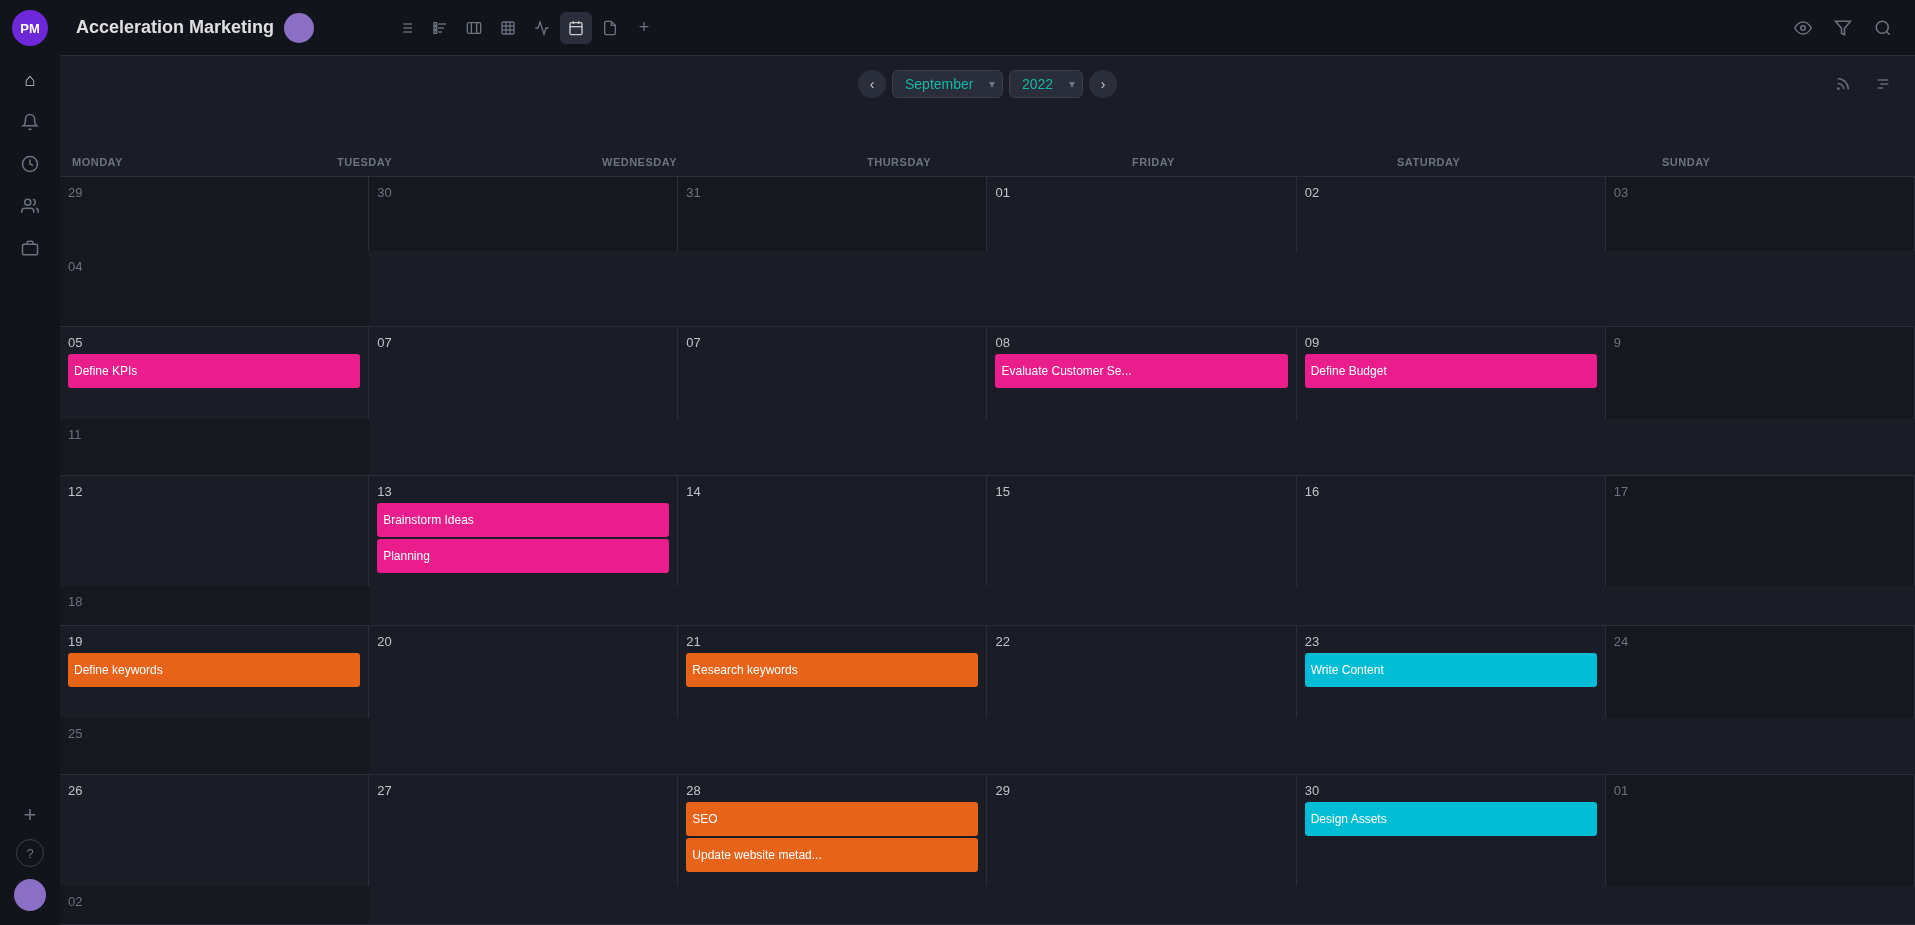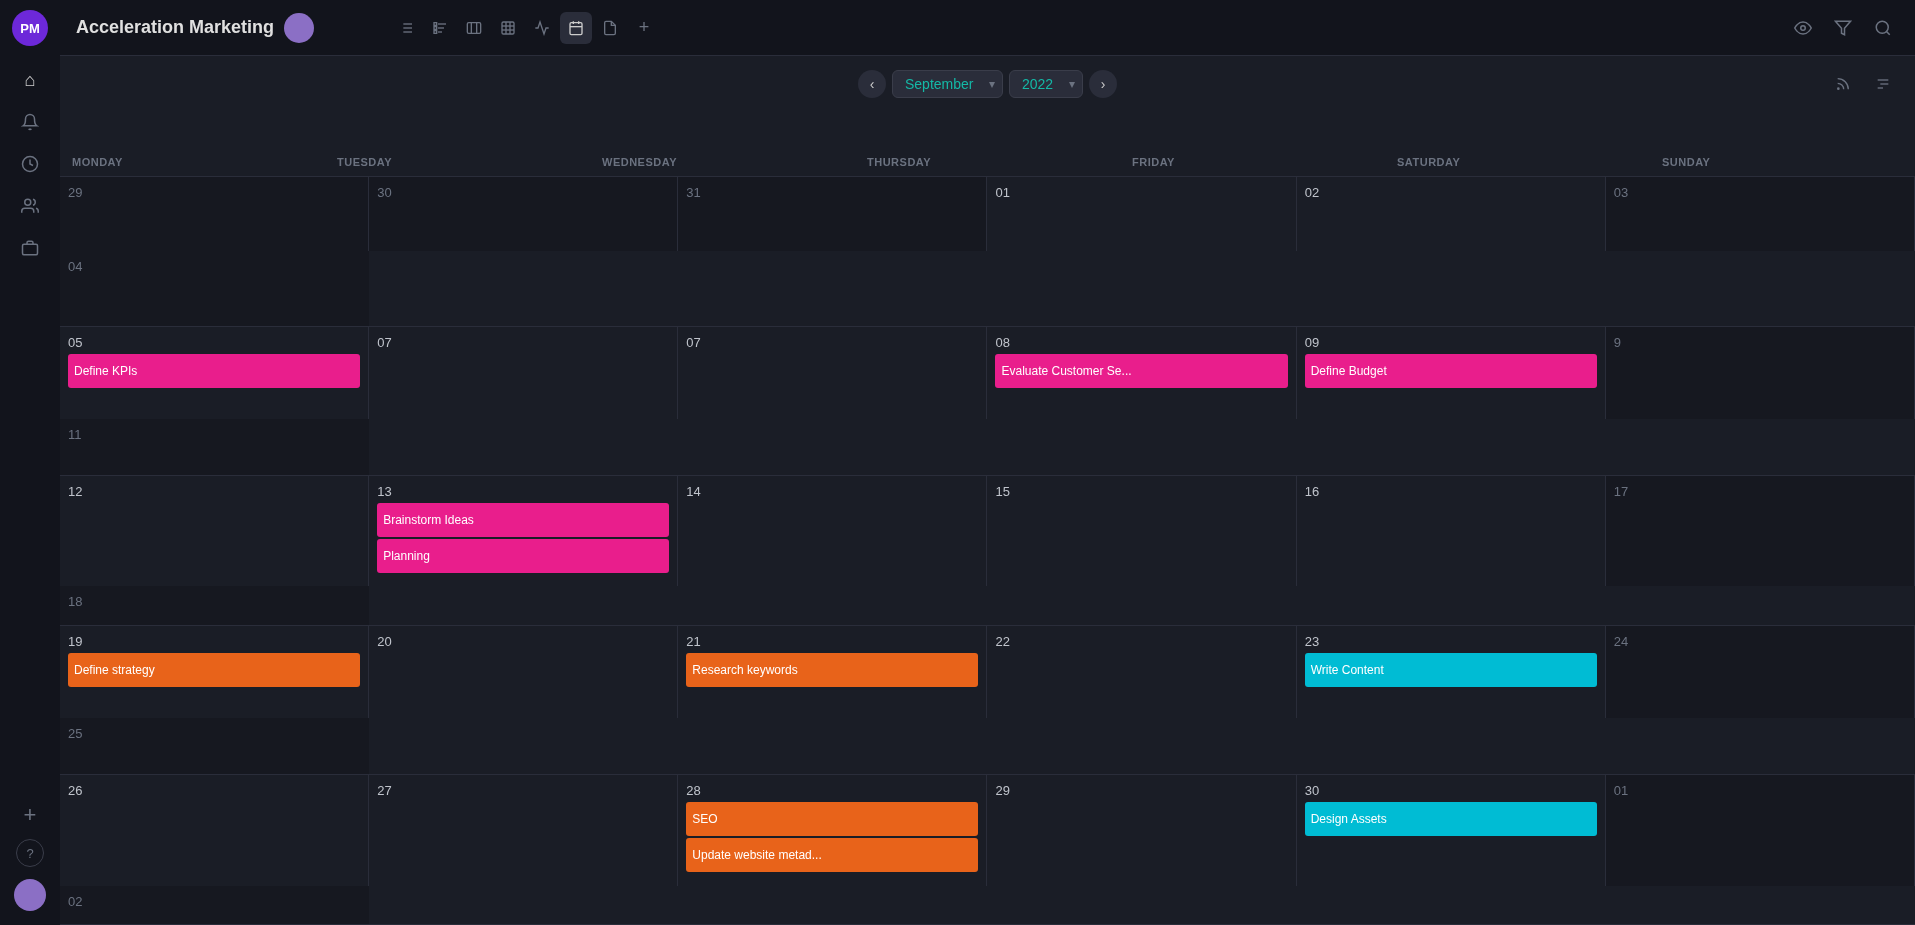--- a/index.html
+++ b/index.html
@@ -444,21 +444,21 @@
           <div class="cal-cell other-month">
             <div class="cal-date">17</div>
           </div>
           <div class="cal-cell other-month">
             <div class="cal-date">18</div>
           </div>
         </div>
         <div class="cal-row">
           <div class="cal-cell">
             <div class="cal-date current-month">19</div>
-            <div class="cal-event ev-orange">Define strategy</div>
+            <div class="cal-event ev-orange">Define keywords</div>
           </div>
           <div class="cal-cell">
             <div class="cal-date current-month">20</div>
           </div>
           <div class="cal-cell">
             <div class="cal-date current-month">21</div>
             <div class="cal-event ev-orange">Research keywords</div>
           </div>
           <div class="cal-cell">
             <div class="cal-date current-month">22</div>

